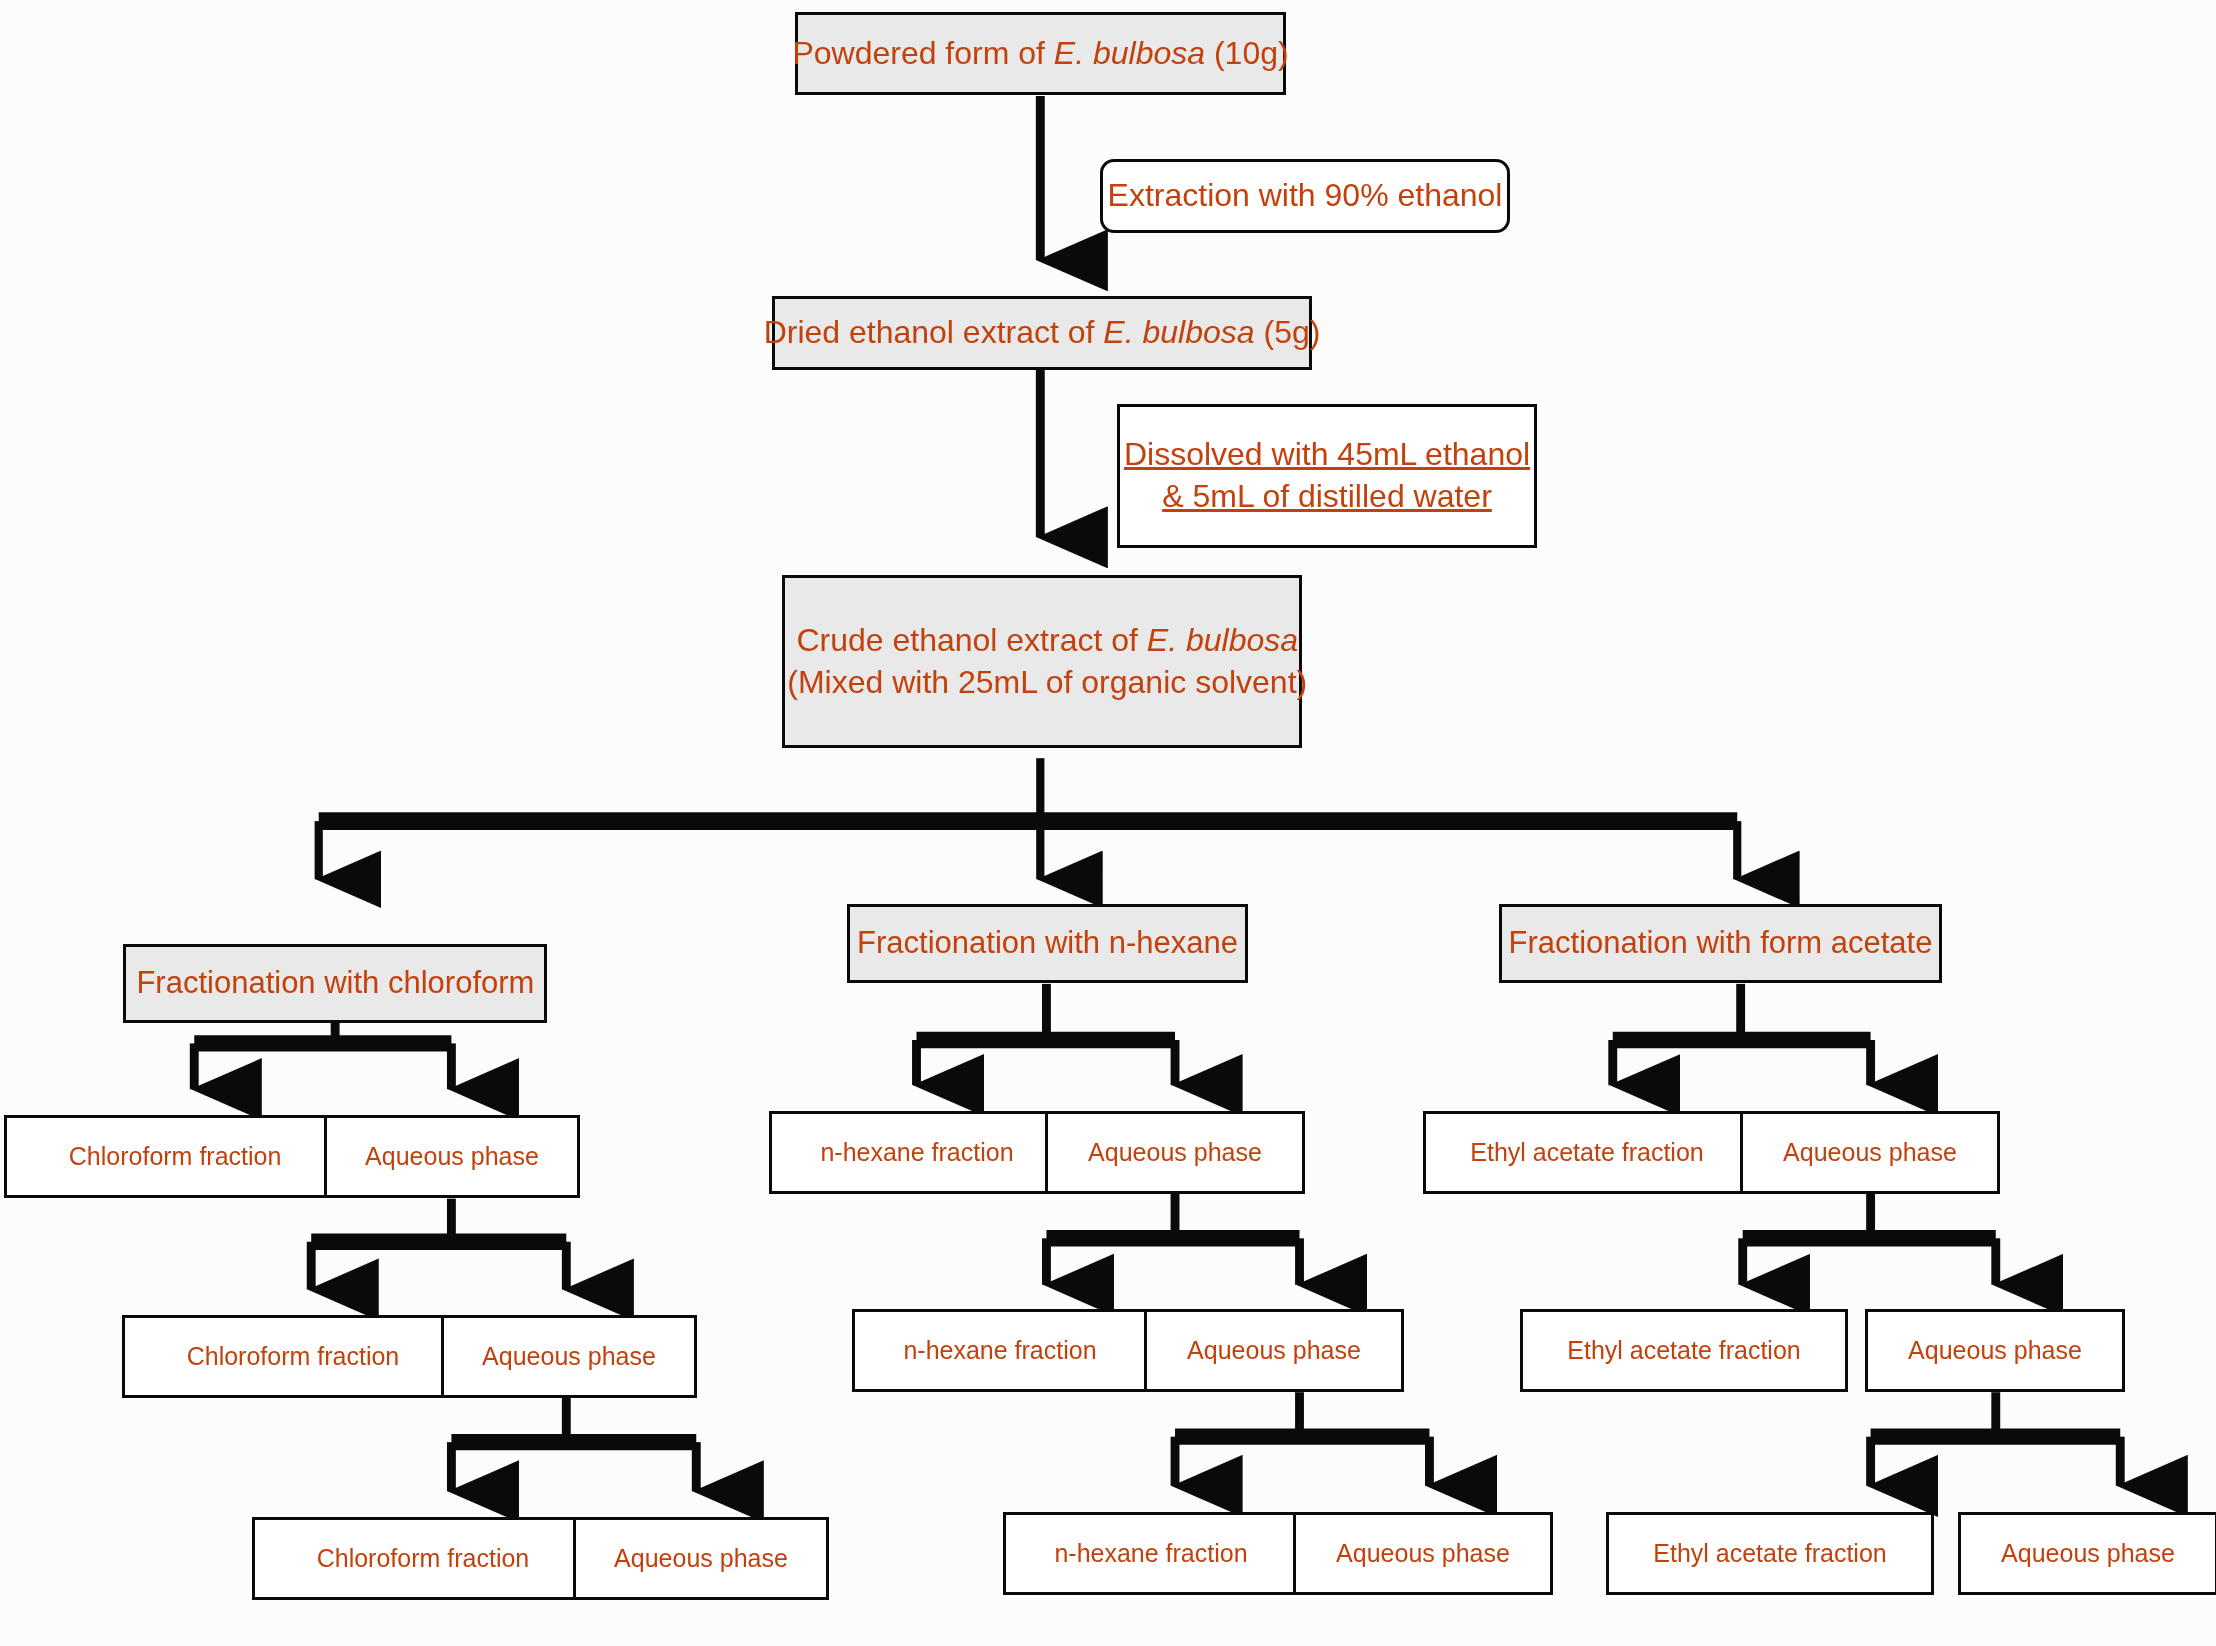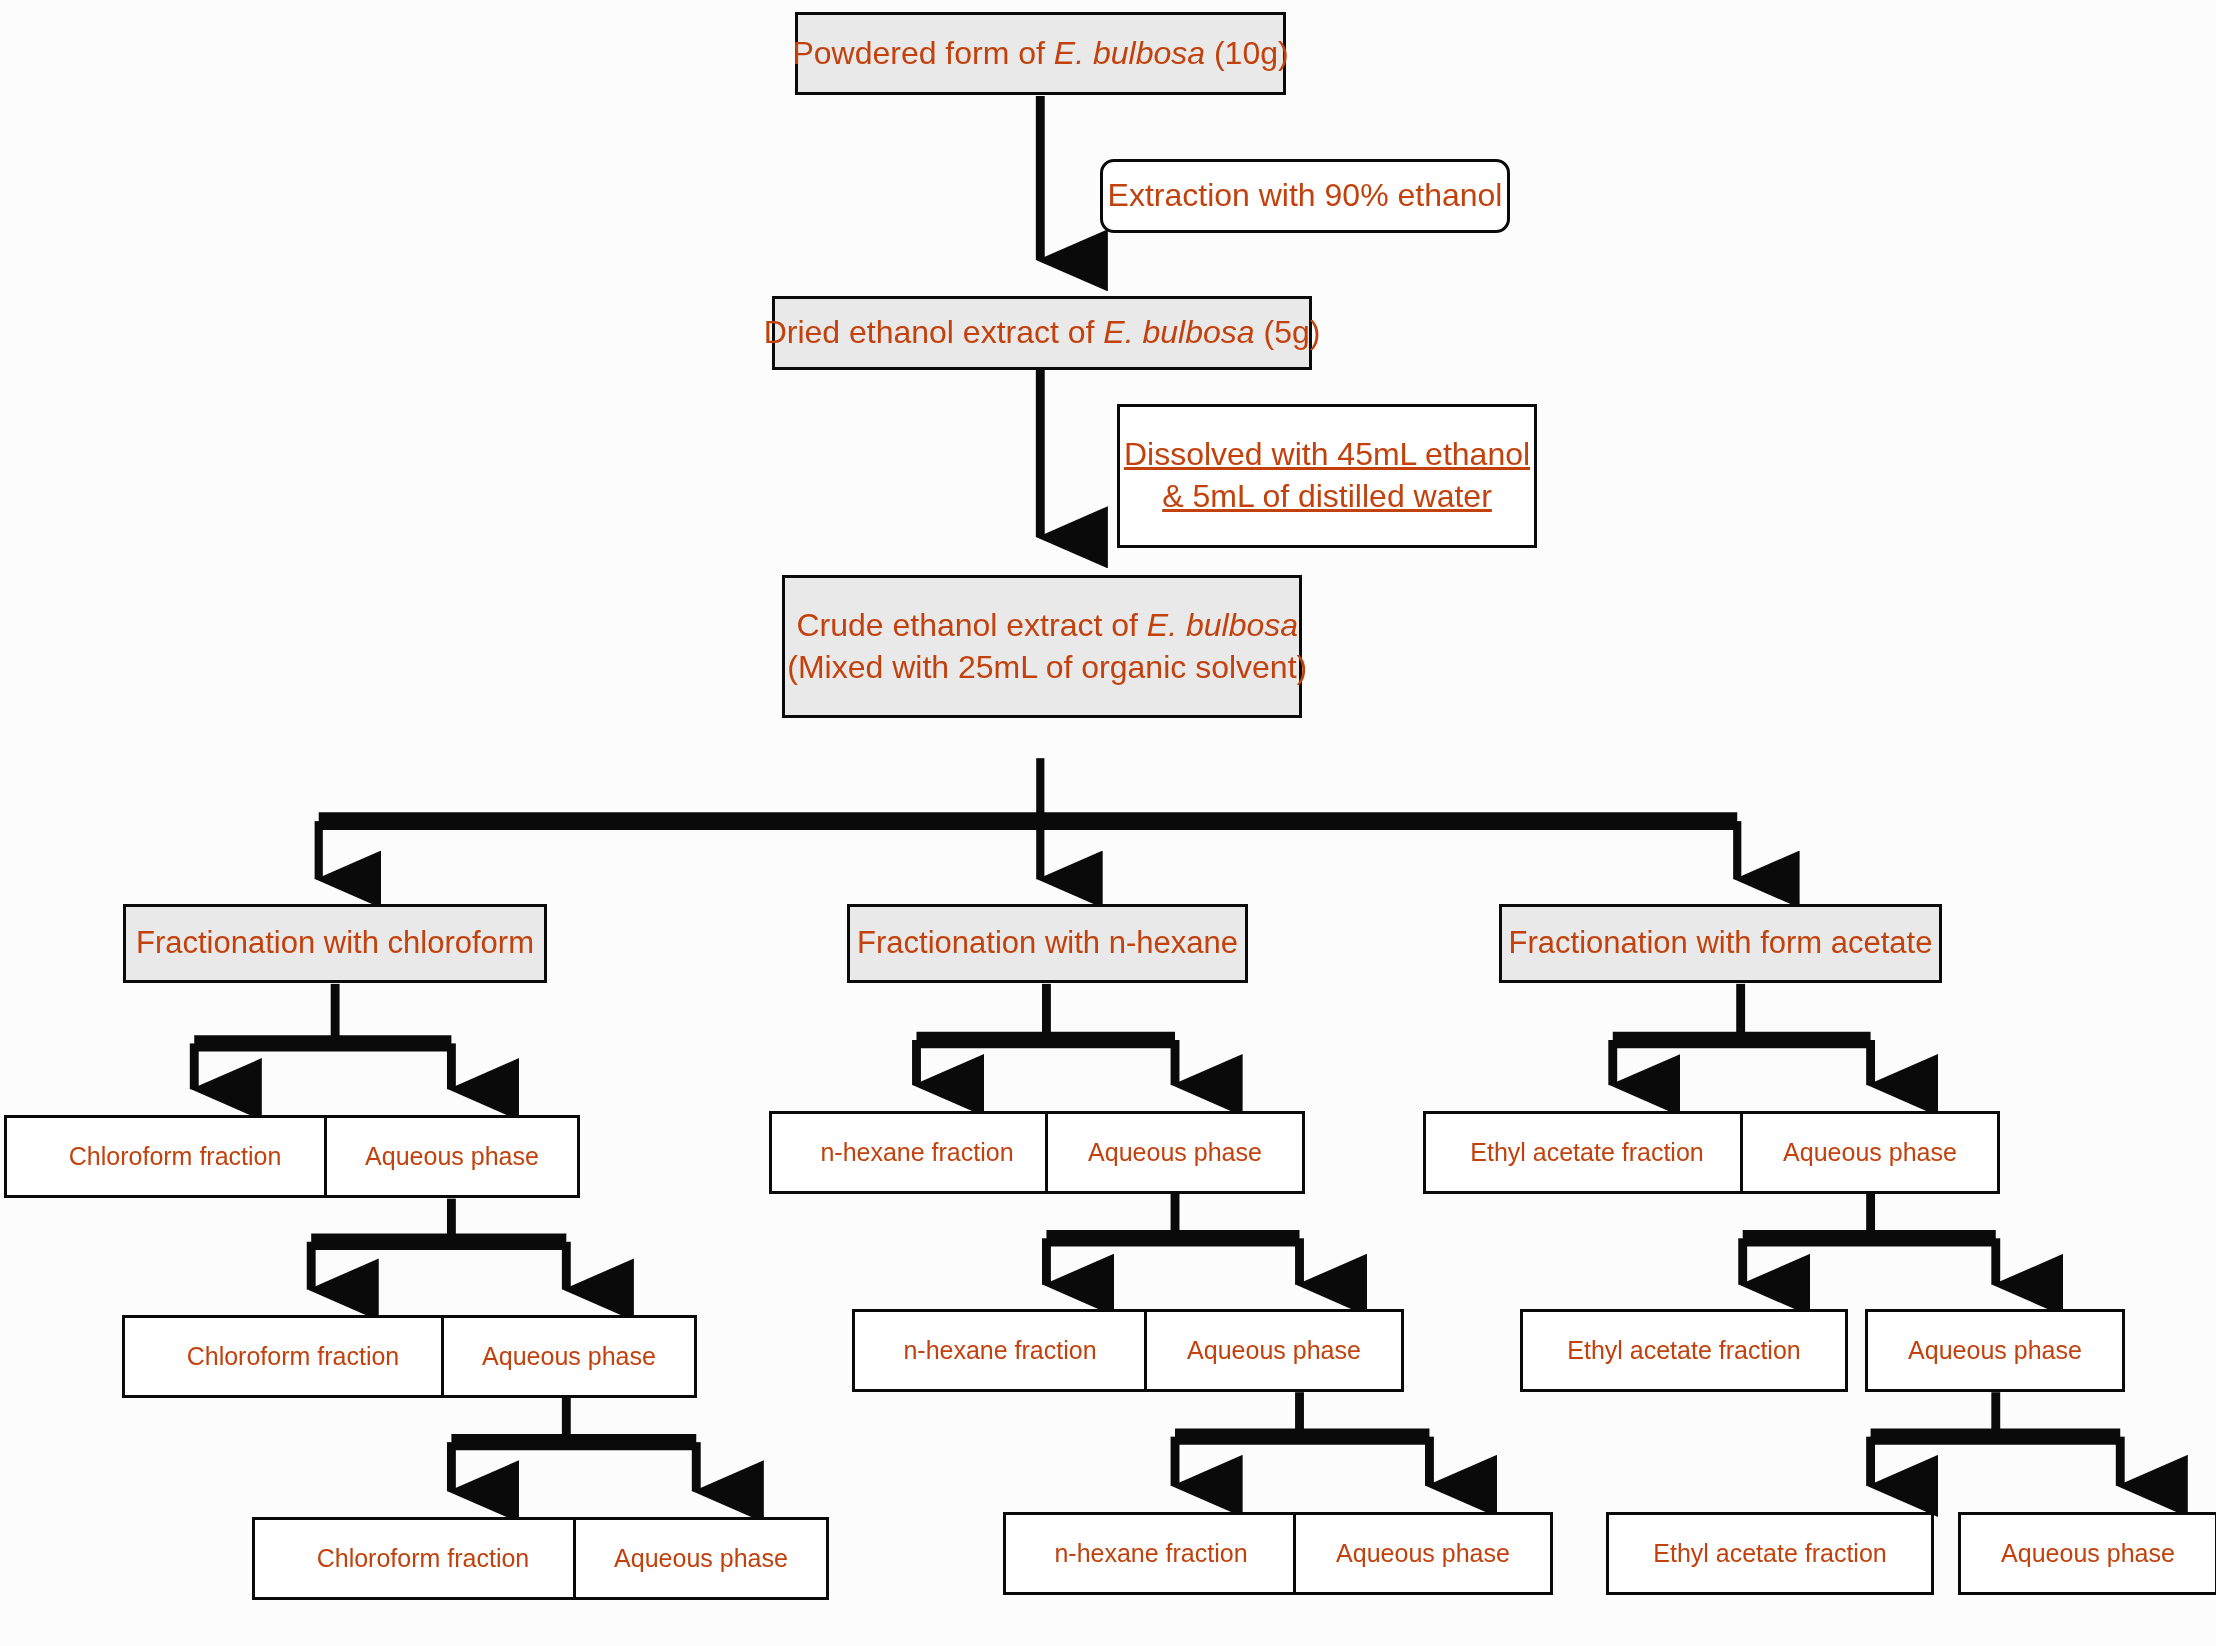--- a/index.html
+++ b/index.html
@@ -141,26 +141,26 @@
 
   <div class="node shaded fs-big" style="left:772px; top:296px; width:540px; height:74px;justify-content:center;">
     <span class="line"><span>Dried ethanol extract of </span><em>E. bulbosa</em><span> (5g)</span></span>
   </div>
 
   <div class="node fs-big" style="left:1117px; top:404px; width:420px; height:144px;text-decoration:underline;">
     <span class="line">Dissolved with 45mL ethanol</span>
     <span class="line">&amp; 5mL of distilled water</span>
   </div>
 
-  <div class="node shaded fs-big" style="left:782px; top:575px; width:520px; height:143px;padding-left:20px;">
+  <div class="node shaded fs-big" style="left:782px; top:575px; width:520px; height:173px;padding-left:20px;">
     <span class="line"><span>Crude ethanol extract of </span><em>E. bulbosa</em></span>
     <span class="line">(Mixed with 25mL of organic solvent)</span>
   </div>
 
-  <div class="node shaded fs-mid" style="left:123px; top:904px; width:424px; height:79px;">
+  <div class="node shaded fs-mid" style="left:123px; top:944px; width:424px; height:79px;align-items:flex-end;">
     <span class="line">Fractionation with chloroform</span>
   </div>
 
   <div class="node fs-small" style="left:4.1px; top:1115px; width:342px; height:83px;">
     <span class="line">Chloroform fraction</span>
   </div>
   <div class="node fs-small" style="left:324px; top:1115px; width:256px; height:83px;">
     <span class="line">Aqueous phase</span>
   </div>
 

